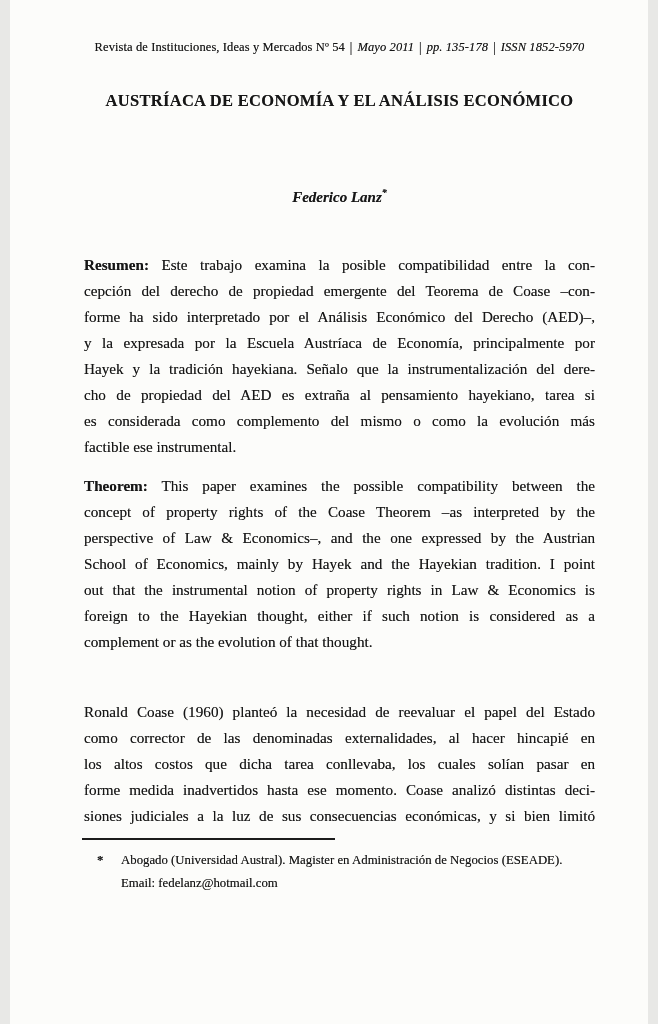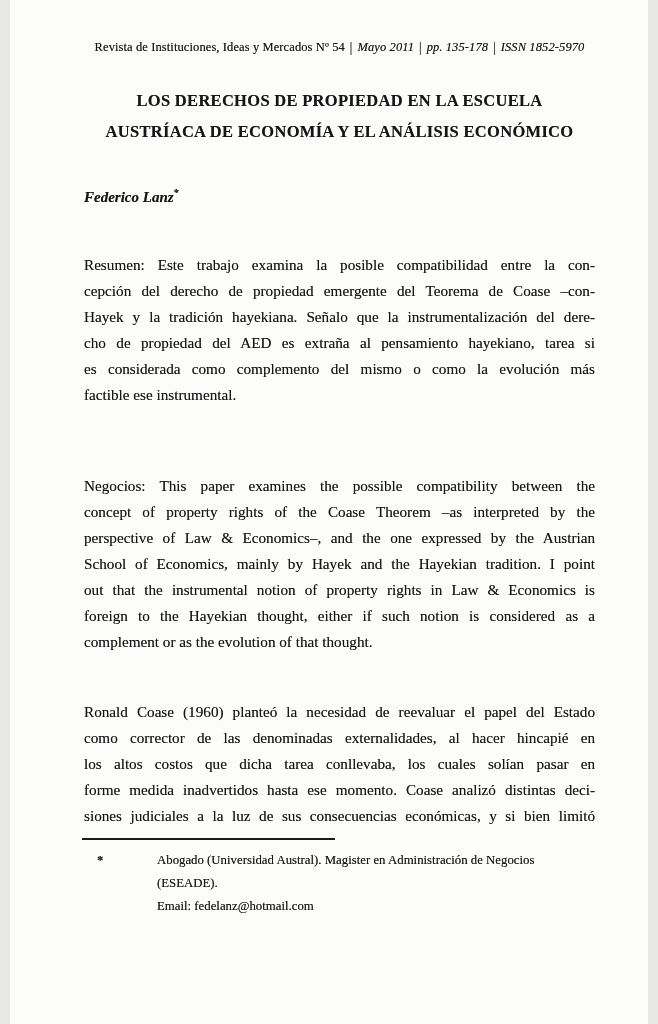--- a/index.html
+++ b/index.html
@@ -51,21 +51,21 @@
     font-weight: bold;
     font-size: 16.5px;
     line-height: 31px;
     letter-spacing: 0.3px;
   }
   .author-line {
     position: absolute;
     top: 189px;
     left: 0;
     width: 100%;
-    text-align: left;
+    text-align: center;
     font-weight: bold;
     font-style: italic;
     font-size: 15px;
   }
   .author-line sup {
     font-size: 10px;
     vertical-align: super;
     line-height: 0;
   }
   .para {
@@ -81,21 +81,21 @@
   .line {
     text-align: justify;
     text-align-last: justify;
     overflow: hidden;
     white-space: nowrap;
   }
   .line.last {
     text-align-last: left;
     white-space: normal;
   }
-  .plabel { font-weight: normal; }
+  .plabel { font-weight: bold; }
   .footnote-rule {
     position: absolute;
     top: 838px;
     left: -2px;
     width: 253px;
     border-top: 2px solid #1c1c1c;
   }
   .footnote {
     position: absolute;
     top: 849px;
@@ -104,52 +104,53 @@
     font-size: 12.8px;
     line-height: 23px;
     display: flex;
   }
   .fn-marker {
     width: 24px;
     padding-left: 13px;
     flex: 0 0 auto;
     font-weight: bold;
   }
-  .fn-text { flex: 1 1 auto; margin-left: 36px; }
+  .fn-text { flex: 1 1 auto; }
 </style>
 </head>
 <body>
 
 <div class="page">
   <div class="content">
 
     <div class="journal-header">
       <span>Revista de Instituciones, Ideas y Mercados Nº 54</span><span class="sep">|</span><span class="it">Mayo 2011</span><span class="sep">|</span><span class="it">pp. 135-178</span><span class="sep">|</span><span class="it">ISSN 1852-5970</span>
     </div>
 
     <div class="article-title">
-      <div>LOS DERECHOS DE PROPIEDAD EN LA ESCUELA</div>
       <div>AUSTRÍACA DE ECONOMÍA Y EL ANÁLISIS ECONÓMICO</div>
     </div>
 
     <div class="author-line">
       <span>Federico Lanz</span><sup>*</sup>
     </div>
 
     <div class="para para-resumen">
       <div class="line"><span class="plabel">Resumen:</span> <span>Este trabajo examina la posible compatibilidad entre la con-</span></div>
       <div class="line">cepción del derecho de propiedad emergente del Teorema de Coase –con-</div>
+      <div class="line">forme ha sido interpretado por el Análisis Económico del Derecho (AED)–,</div>
+      <div class="line">y la expresada por la Escuela Austríaca de Economía, principalmente por</div>
       <div class="line">Hayek y la tradición hayekiana. Señalo que la instrumentalización del dere-</div>
       <div class="line">cho de propiedad del AED es extraña al pensamiento hayekiano, tarea si</div>
       <div class="line">es considerada como complemento del mismo o como la evolución más</div>
       <div class="line last">factible ese instrumental.</div>
     </div>
 
     <div class="para para-abstract">
-      <div class="line"><span class="plabel">Negocios:</span> <span>This paper examines the possible compatibility between the</span></div>
+      <div class="line"><span class="plabel">Theorem:</span> <span>This paper examines the possible compatibility between the</span></div>
       <div class="line">concept of property rights of the Coase Theorem –as interpreted by the</div>
       <div class="line">perspective of Law &amp; Economics–, and the one expressed by the Austrian</div>
       <div class="line">School of Economics, mainly by Hayek and the Hayekian tradition. I point</div>
       <div class="line">out that the instrumental notion of property rights in Law &amp; Economics is</div>
       <div class="line">foreign to the Hayekian thought, either if such notion is considered as a</div>
       <div class="line last">complement or as the evolution of that thought.</div>
     </div>
 
     <div class="para para-body">
       <div class="line">Ronald Coase (1960) planteó la necesidad de reevaluar el papel del Estado</div>

